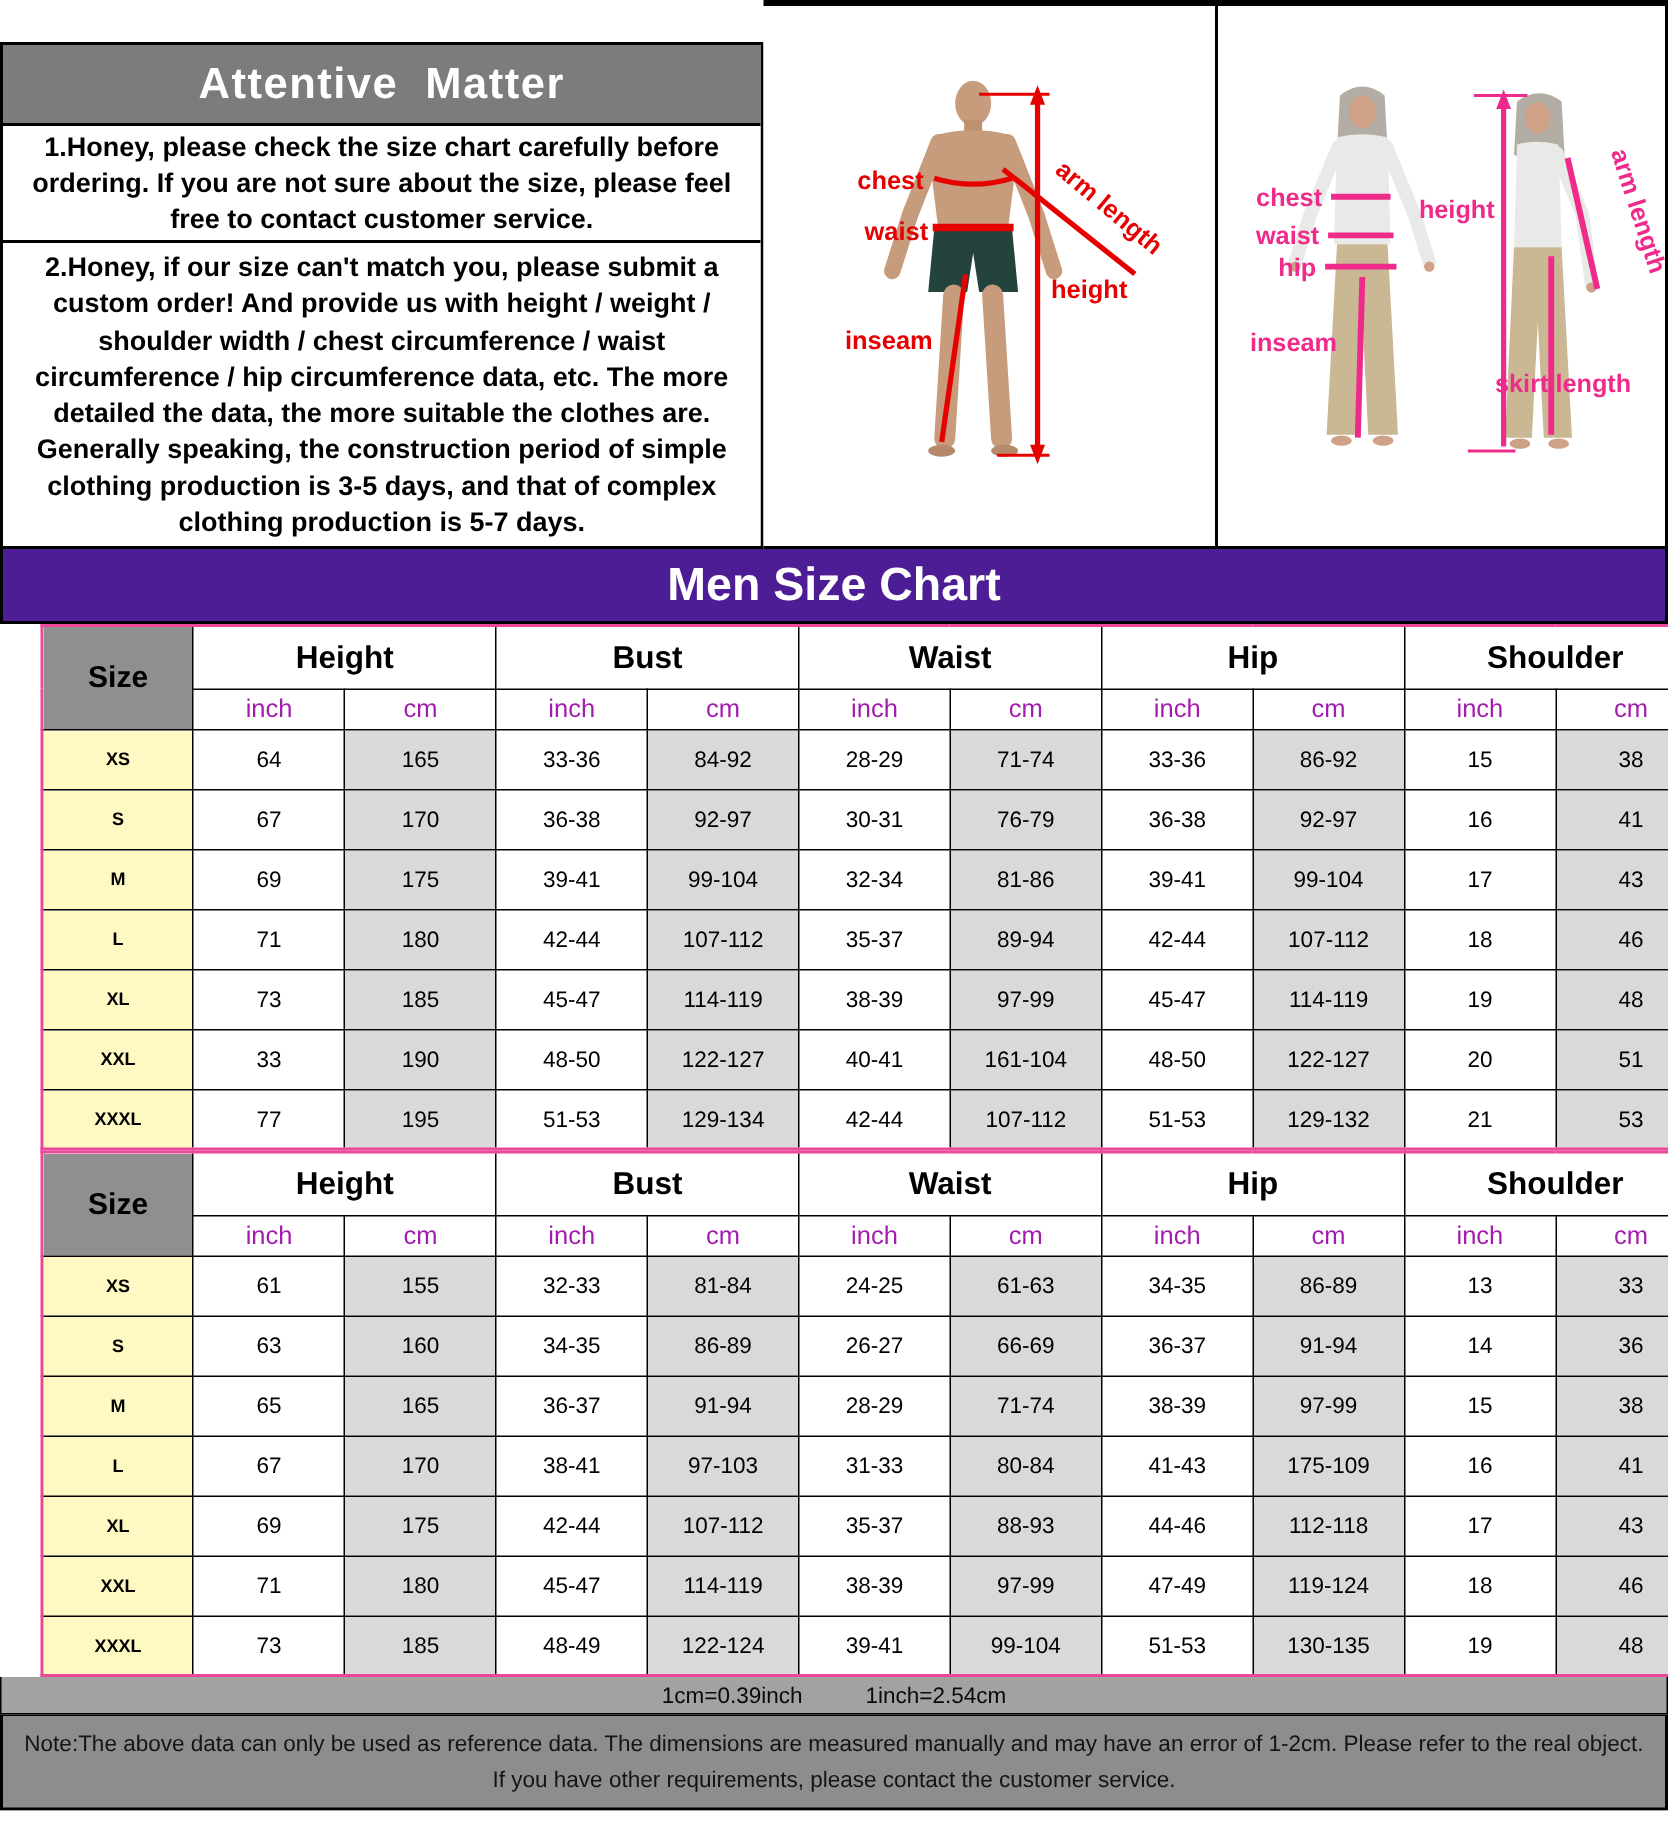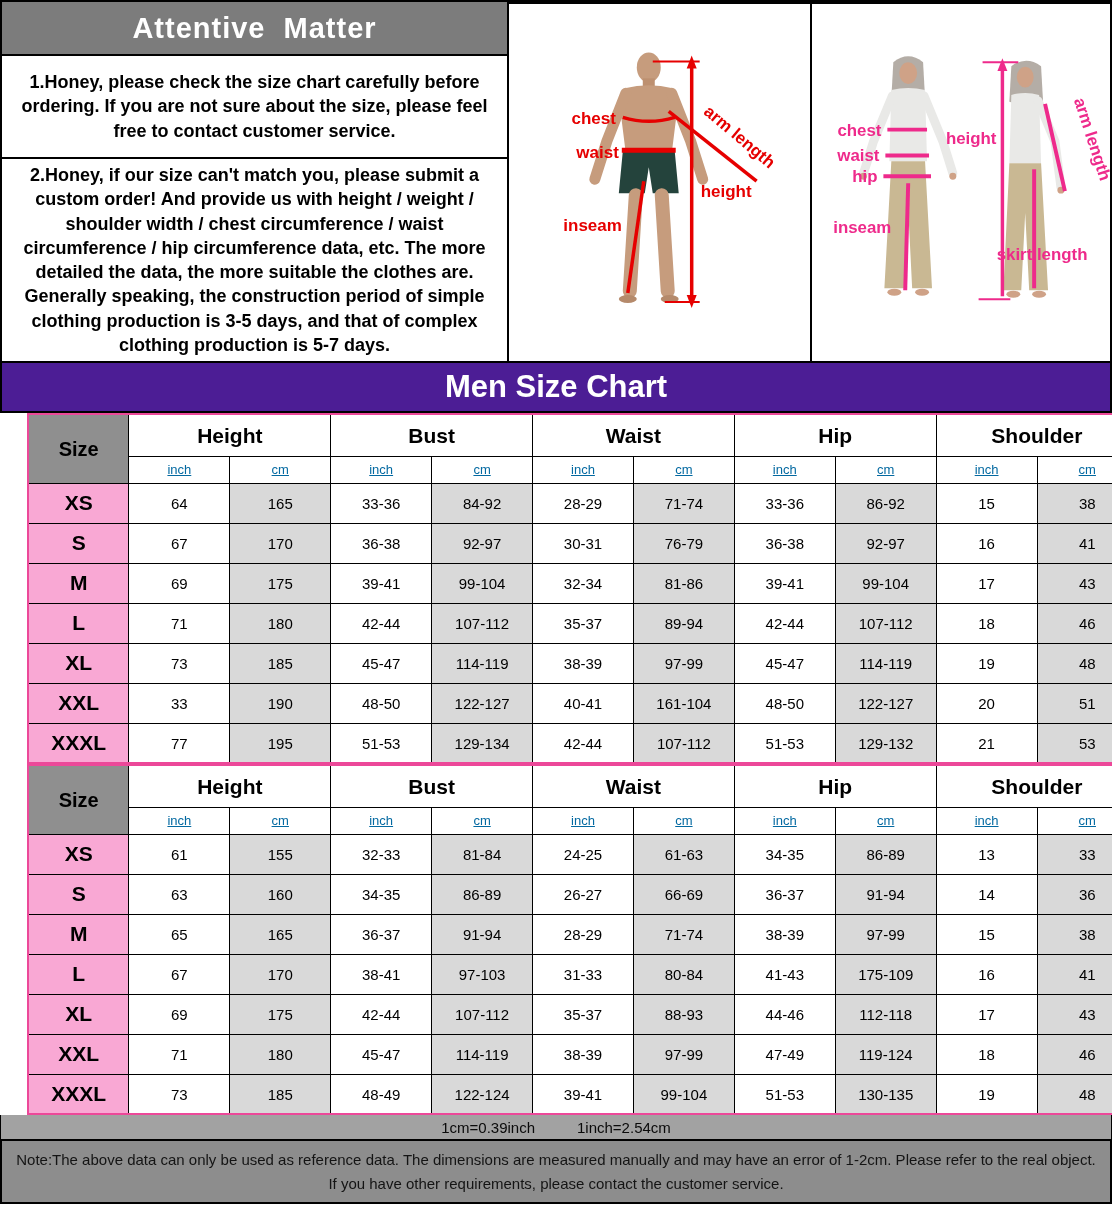--- a/index.html
+++ b/index.html
@@ -1,33 +1,33 @@
 <!DOCTYPE html>
 <html><head>
 <meta charset="utf-8">
 <style>
   * { margin:0; padding:0; box-sizing:border-box; }
   body { background:#fff; font-family:"Liberation Sans", sans-serif; color:#000; }
   .page { width:1112px; background:#fff; }
 
   
   .top { display:grid; grid-template-columns:509px 603px; }
-  .top-left { border:2px solid #000; display:flex; flex-direction:column; }
+  .top-left { border:2px solid #000; display:flex; flex-direction:column;margin-top:28px; }
   .top-right { border:2px solid #000; border-left:none; display:flex; flex-direction:column; }
   .title-bar {
     background:#7c7c7c; color:#fff; font-weight:bold; text-align:center;
     height:52px; display:flex; align-items:center; justify-content:center;
     font-size:29px; white-space:pre; letter-spacing:1px;
   }
   .att-box {
     border-top:2px solid #000; background:#fff; font-weight:bold; font-size:18px;
     text-align:center; display:flex; align-items:center; justify-content:center;
     padding:4px 8px; line-height:1.35;
   }
-  .att-box.p1 { height:103px;text-align:center; }
+  .att-box.p1 { height:78px;text-align:center; }
   .att-box.p2 { flex:1; }
   .figures { flex:1; border-top:2px solid #000; display:grid; grid-template-columns:1fr 1fr; background:#fff; }
   .pane { position:relative; }
   .pane + .pane { border-left:2px solid #000; }
   .pane svg { width:100%; height:100%; display:block; }
   svg text { font-family:"Liberation Sans", sans-serif; font-weight:bold; }
 
   
   .section-bar {
     height:50px; background:#4c1d95; color:#fff; font-weight:bold; font-size:31px;
@@ -36,22 +36,22 @@
   }
 
   
   table.size-table { width:100%; border-collapse:collapse; table-layout:fixed; border:2px solid #ec4899;margin-left:27px; }
   table.size-table td {
     border:1px solid #000; text-align:center; vertical-align:middle;
     overflow:hidden;
   }
   td.corner   { background:#8f8f8f; font-weight:bold; font-size:20px; }
   td.group    { background:#fff; font-weight:bold; font-size:21px; height:42px; }
-  td.unit     { background:#fff; font-size:13px; color:#0369a1; height:27px;text-decoration:underline; }
-  td.rowlabel { background:#f9a8d4; font-weight:bold; font-size:21px; height:40px; }
+  td.unit     { background:#fff; font-size:17px; color:#a21caf; height:27px; }
+  td.rowlabel { background:#fef9c3; font-weight:bold; font-size:12px; height:40px; }
   td.inch     { background:#fff; font-size:15px; }
   td.cm       { background:#d9d9d9; font-size:15px; }
 
   
   .conv {
     background:#a2a2a2; border:1px solid #000; border-top:none;
     text-align:center; font-size:15px; height:25px;
     display:flex; align-items:center; justify-content:center; gap:42px; color:#0a0a0a;
   }
   .note {

